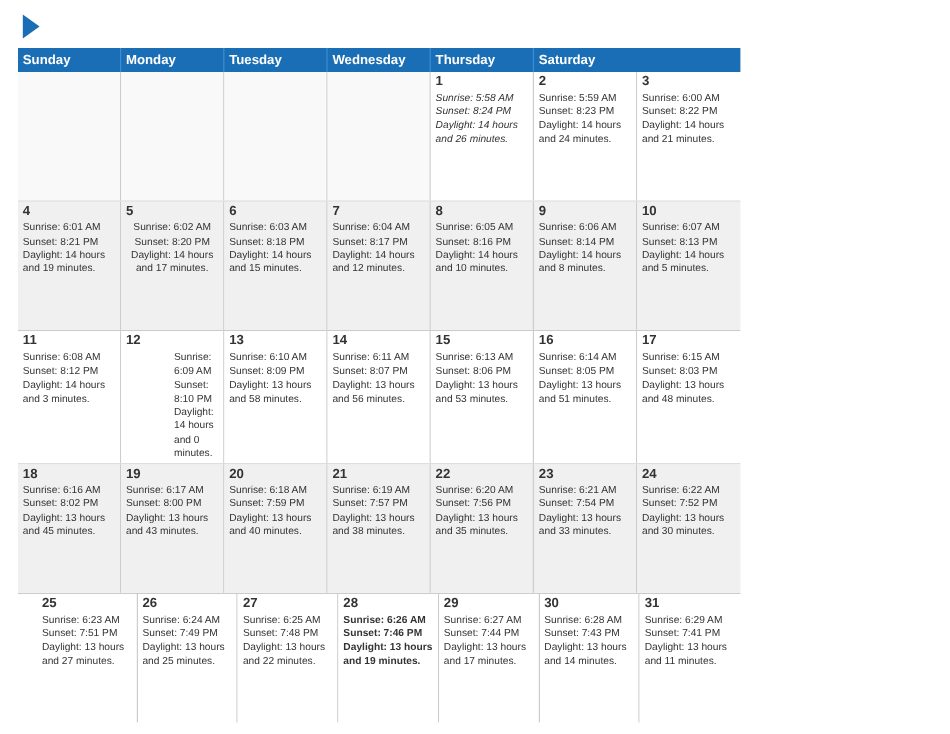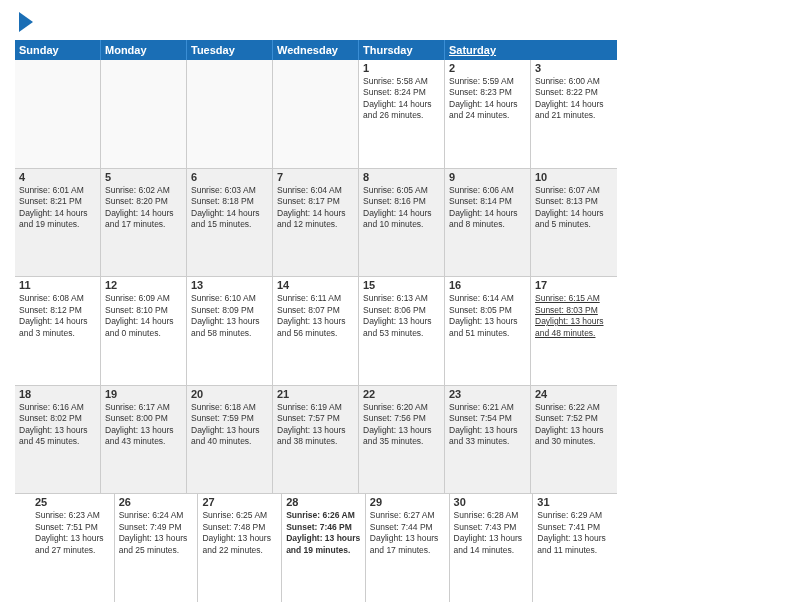--- a/index.html
+++ b/index.html
@@ -68,21 +68,21 @@
       background: #1a6eb5;
     }
     .cal-header-cell {
       color: #fff;
       font-weight: bold;
       font-size: 11px;
       padding: 4px 4px;
       text-align: left;
       border-right: 1px solid #3a8ed5;
     }
-    .cal-header-cell:last-child { border-right: none; text-decoration: underline; }
+    .cal-header-cell:last-child { border-right: none; }
     .cal-body {
       display: flex;
       flex-direction: column;
       flex: 1;
     }
     .cal-row {
       display: grid;
       grid-template-columns: repeat(7, 1fr);
       flex: 1;
       border-bottom: 1px solid #ccc;
@@ -140,21 +140,21 @@
         <div class="cal-header-cell">Saturday</div>
       </div>
     <div class="cal-body">
     <div class="cal-row">
           <div class="cal-cell empty"></div>
           <div class="cal-cell empty"></div>
           <div class="cal-cell empty"></div>
           <div class="cal-cell empty"></div>
           <div class="cal-cell">
             <div class="day-num">1</div>
-            <div class="cell-text" style="white-space: pre-line;">Sunrise: 5:58 AM
+            <div class="cell-text" style="white-space: pre-line; font-style: italic;">Sunrise: 5:58 AM
 Sunset: 8:24 PM
 Daylight: 14 hours
 and 26 minutes.</div>
           </div>
           <div class="cal-cell">
             <div class="day-num">2</div>
             <div class="cell-text" style="white-space: pre-line;">Sunrise: 5:59 AM
 Sunset: 8:23 PM
 Daylight: 14 hours
 and 24 minutes.</div>
@@ -170,21 +170,21 @@
         <div class="cal-row">
           <div class="cal-cell shaded">
             <div class="day-num">4</div>
             <div class="cell-text" style="white-space: pre-line;">Sunrise: 6:01 AM
 Sunset: 8:21 PM
 Daylight: 14 hours
 and 19 minutes.</div>
           </div>
           <div class="cal-cell shaded">
             <div class="day-num">5</div>
-            <div class="cell-text" style="white-space: pre-line;">Sunrise: 6:02 AM
+            <div class="cell-text" style="white-space: pre-line; text-align: center;">Sunrise: 6:02 AM
 Sunset: 8:20 PM
 Daylight: 14 hours
 and 17 minutes.</div>
           </div>
           <div class="cal-cell shaded">
             <div class="day-num">6</div>
             <div class="cell-text" style="white-space: pre-line;">Sunrise: 6:03 AM
 Sunset: 8:18 PM
 Daylight: 14 hours
 and 15 minutes.</div>
@@ -221,21 +221,21 @@
         <div class="cal-row">
           <div class="cal-cell">
             <div class="day-num">11</div>
             <div class="cell-text" style="white-space: pre-line;">Sunrise: 6:08 AM
 Sunset: 8:12 PM
 Daylight: 14 hours
 and 3 minutes.</div>
           </div>
           <div class="cal-cell">
             <div class="day-num">12</div>
-            <div class="cell-text" style="white-space: pre-line;">Sunrise: 6:09 AM
+            <div class="cell-text" style="white-space: pre-line; margin-left: 40px;">Sunrise: 6:09 AM
 Sunset: 8:10 PM
 Daylight: 14 hours
 and 0 minutes.</div>
           </div>
           <div class="cal-cell">
             <div class="day-num">13</div>
             <div class="cell-text" style="white-space: pre-line;">Sunrise: 6:10 AM
 Sunset: 8:09 PM
 Daylight: 13 hours
 and 58 minutes.</div>
@@ -256,21 +256,21 @@
           </div>
           <div class="cal-cell">
             <div class="day-num">16</div>
             <div class="cell-text" style="white-space: pre-line;">Sunrise: 6:14 AM
 Sunset: 8:05 PM
 Daylight: 13 hours
 and 51 minutes.</div>
           </div>
           <div class="cal-cell">
             <div class="day-num">17</div>
-            <div class="cell-text" style="white-space: pre-line; text-decoration: underline;">Sunrise: 6:15 AM
+            <div class="cell-text" style="white-space: pre-line;">Sunrise: 6:15 AM
 Sunset: 8:03 PM
 Daylight: 13 hours
 and 48 minutes.</div>
           </div>
         </div>
         <div class="cal-row">
           <div class="cal-cell shaded">
             <div class="day-num">18</div>
             <div class="cell-text" style="white-space: pre-line;">Sunrise: 6:16 AM
 Sunset: 8:02 PM

